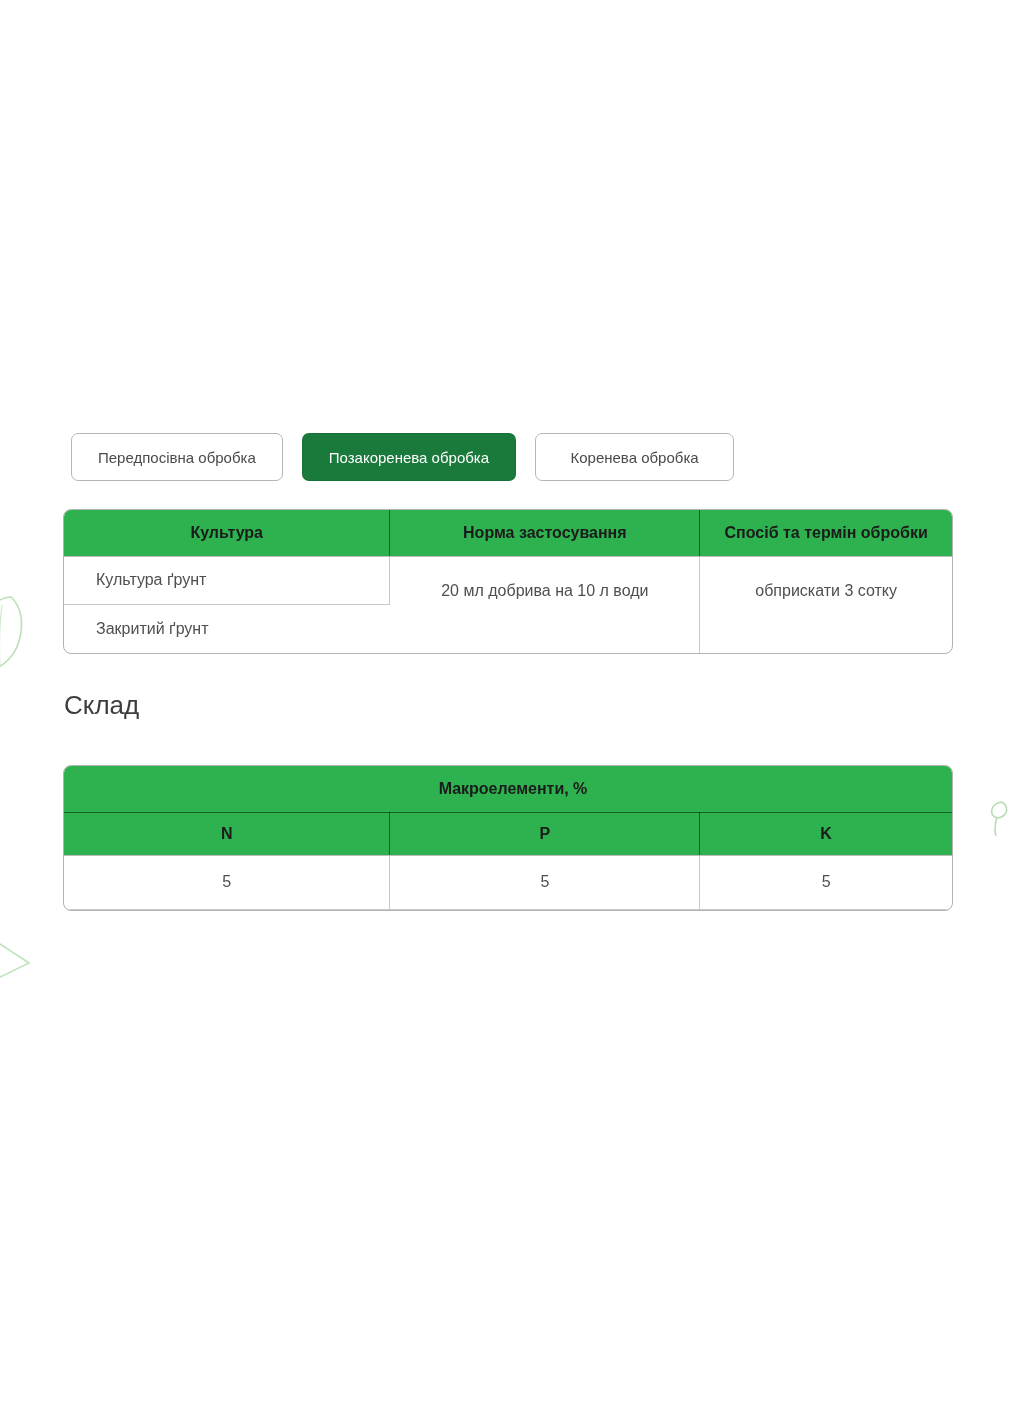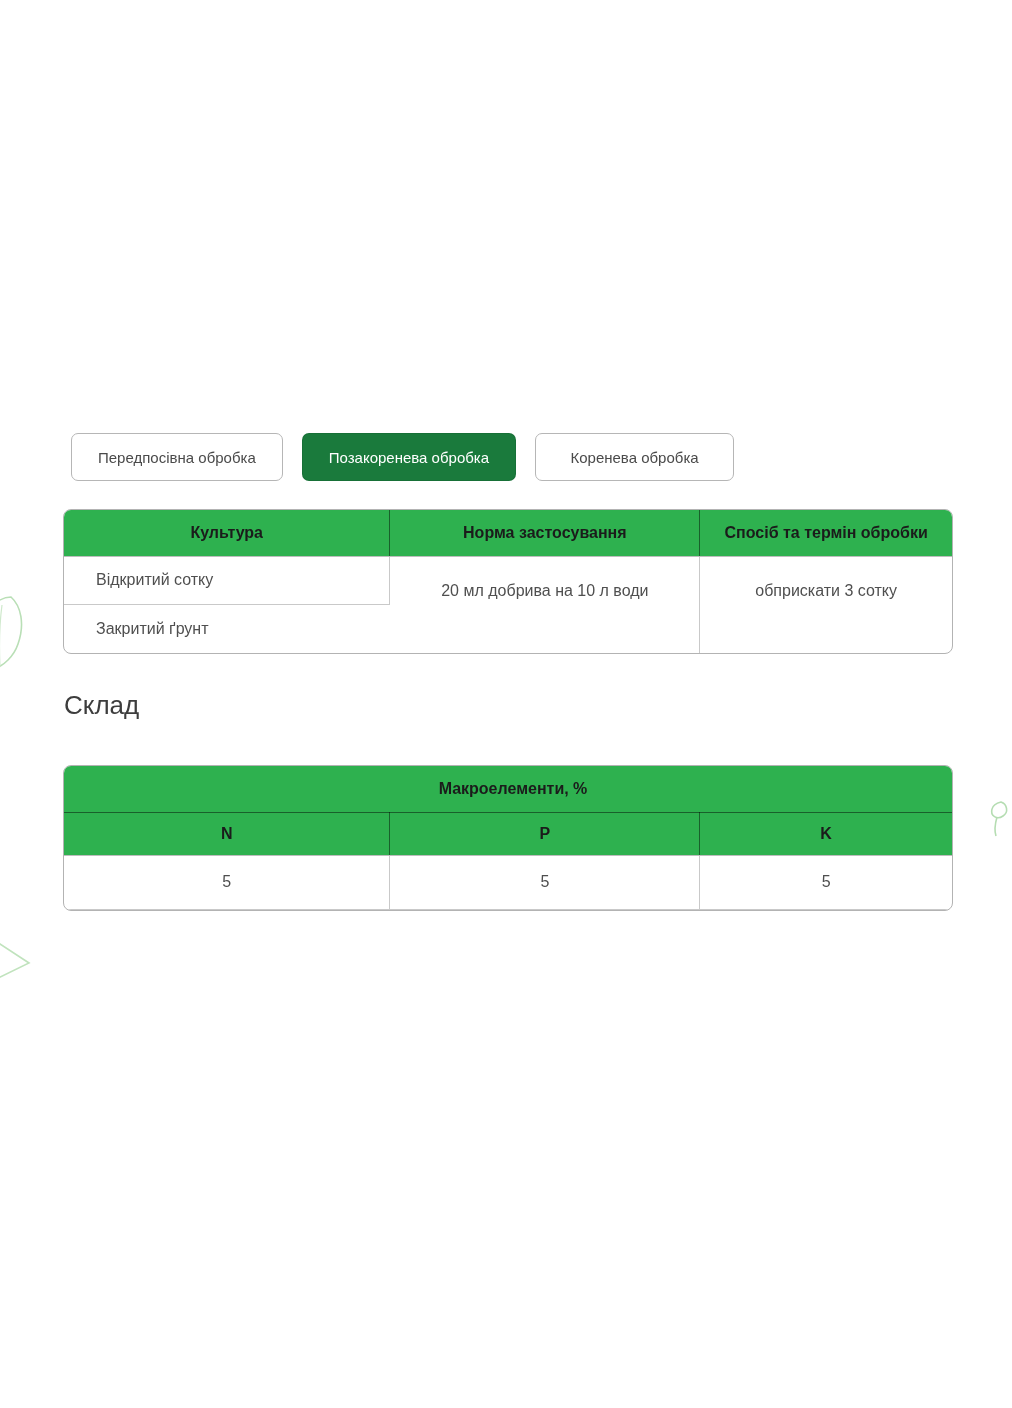--- a/index.html
+++ b/index.html
@@ -159,21 +159,21 @@
       </colgroup>
       <thead>
         <tr>
           <th>Культура</th>
           <th>Норма застосування</th>
           <th>Спосіб та термін обробки</th>
         </tr>
       </thead>
       <tbody>
         <tr class="row-1">
-          <td class="cell-culture">Відкритий сотку</td>
+          <td class="cell-culture">Культура ґрунт</td>
           <td class="cell-merged" rowspan="2">20 мл добрива на 10 л води</td>
           <td class="cell-merged" rowspan="2">обприскати 3 сотку</td>
         </tr>
         <tr class="row-2">
           <td class="cell-culture">Закритий ґрунт</td>
         </tr>
       </tbody>
     </table>
   </div>
 

